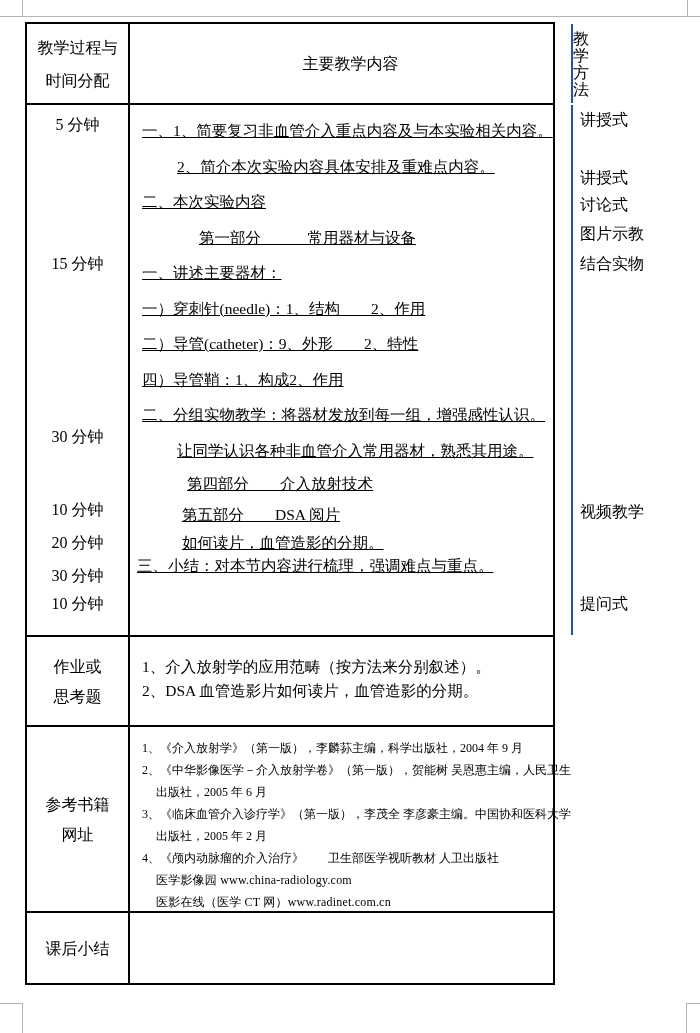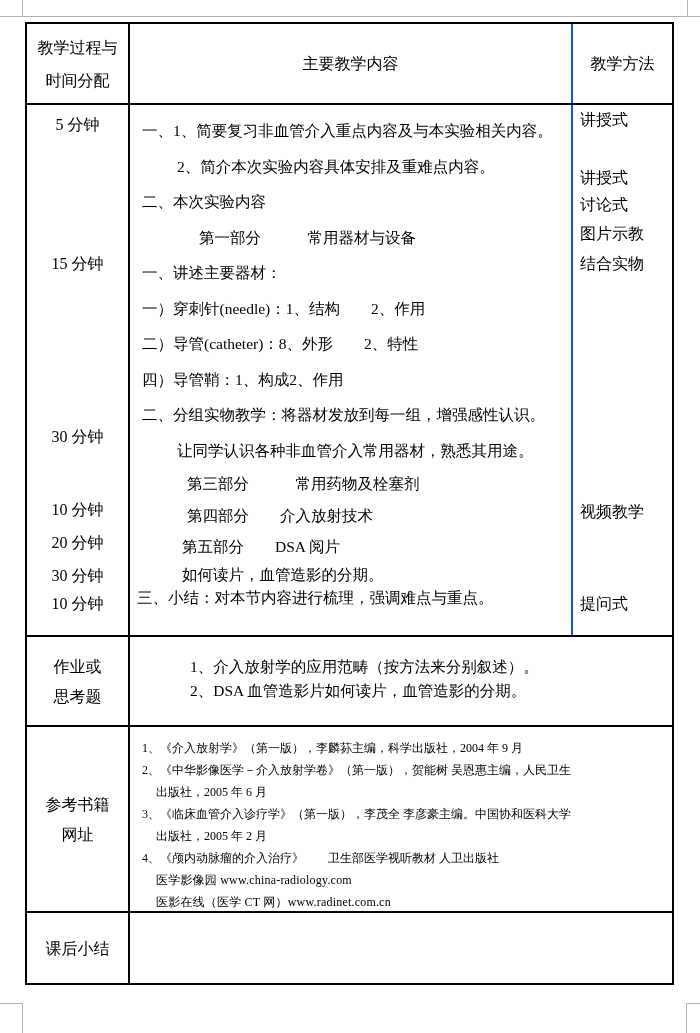--- a/index.html
+++ b/index.html
@@ -19,21 +19,21 @@
   .g-top-vl { left: 22px; top: 0;     width: 1px;   height: 17px; }
   .g-top-vr { left: 687px; top: 0;    width: 1px;   height: 17px; }
   .g-bot-hl { left: 0;   top: 1003px; width: 23px;  height: 1px; }
   .g-bot-vl { left: 22px; top: 1003px; width: 1px;  height: 30px; }
   .g-bot-hr { left: 686px; top: 1003px; width: 14px; height: 1px; }
   .g-bot-vr { left: 686px; top: 1003px; width: 1px; height: 30px; }
 
   .sheet {
     position: absolute;
     left: 25px; top: 22px;
-    width: 649px;
+    width: 530px;
     border: 2px solid #000000;
     background: #ffffff;
   }
   .trow { display: flex; width: 100%; border-bottom: 2px solid #000000; }
   .trow:last-child { border-bottom: none; }
   .c1 { width: 103px; flex: 0 0 103px; border-right: 2px solid #000000; position: relative; }
   .c2 { flex: 1 1 auto; position: relative; }
   .c2.with-c3 { flex: 0 0 443px; width: 443px; border-right: 2px solid #1d4ed8; }
   .c3 { flex: 1 1 auto; position: relative; }
 
@@ -57,38 +57,38 @@
   .timecol .abslbl { left: 0; width: 100%; text-align: center; }
   .methcol .abslbl { left: 7px; text-align: center; }
   .t0 { top: 10px; }  .t1 { top: 149px; } .t2 { top: 322px; }
   .t3 { top: 395px; } .t4 { top: 428px; } .t5 { top: 461px; }
   .t6 { top: 489px; }
   .m0 { top: 5px; }   .m1 { top: 63px; }  .m2 { top: 90px; }
   .m3 { top: 119px; } .m4 { top: 149px; } .m5 { top: 397px; }
   .m6 { top: 489px; }
 
   
-  .content { padding: 8px 0 0 12px; }
+  .content { padding: 8px 0 0 12px; text-decoration: underline; }
   .cline {
     height: 35.5px; line-height: 35.5px;
     font-size: 15.5px; white-space: pre; overflow: visible;
   }
   .h32 { height: 32px; line-height: 32px; }
   .h30 { height: 30px; line-height: 30px; }
   .h25 { height: 25px; line-height: 25px; }
   .h22 { height: 22px; line-height: 22px; }
   .i0 { padding-left: 0; }
   .i1 { padding-left: 35px; }
   .i2 { padding-left: 57px; }
   .i3 { padding-left: 45px; }
   .i4 { padding-left: 40px; }
   .i5 { margin-left: -5px; }
 
   
-  .hw-content { padding: 18px 8px 0 12px; margin-left: 48px; }
+  .hw-content { padding: 18px 8px 0 12px; }
   .hw-line { font-size: 15.5px; line-height: 24px; white-space: pre; }
 
   
   .ref-content { padding: 10px 0 0 12px; }
   .ref-line { font-size: 12px; line-height: 22px; white-space: pre; }
   .r1 { padding-left: 14px; }
   .mono-ish { letter-spacing: 0.2px; }
 </style>
 </head>
 <body>
@@ -135,25 +135,24 @@
         <div class="abslbl t6">10 分钟</div>
       </div>
       <div class="c2 with-c3">
         <div class="content">
           <div class="cline i0">一、1、简要复习非血管介入重点内容及与本实验相关内容。</div>
           <div class="cline i1">2、简介本次实验内容具体安排及重难点内容。</div>
           <div class="cline i0">二、本次实验内容</div>
           <div class="cline i2">第一部分　　　常用器材与设备</div>
           <div class="cline i0">一、讲述主要器材：</div>
           <div class="cline i0">一）穿刺针(needle)：1、结构　　2、作用</div>
-          <div class="cline i0">二）导管(catheter)：8、外形　　2、特性</div>
+          <div class="cline i0">二）导管(catheter)：9、外形　　2、特性</div>
           <div class="cline i0">四）导管鞘：1、构成2、作用</div>
           <div class="cline i0">二、分组实物教学：将器材发放到每一组，增强感性认识。</div>
           <div class="cline i1">让同学认识各种非血管介入常用器材，熟悉其用途。</div>
-          <div class="cline i3 h32">第三部分　　　常用药物及栓塞剂</div>
           <div class="cline i3 h32">第四部分　　介入放射技术</div>
           <div class="cline i4 h30">第五部分　　DSA 阅片</div>
           <div class="cline i4 h25">如何读片，血管造影的分期。</div>
           <div class="cline i5 h22">三、小结：对本节内容进行梳理，强调难点与重点。</div>
         </div>
       </div>
       <div class="c3 methcol">
         <div class="abslbl m0">讲授式</div>
         <div class="abslbl m1">讲授式</div>
         <div class="abslbl m2">讨论式</div>

